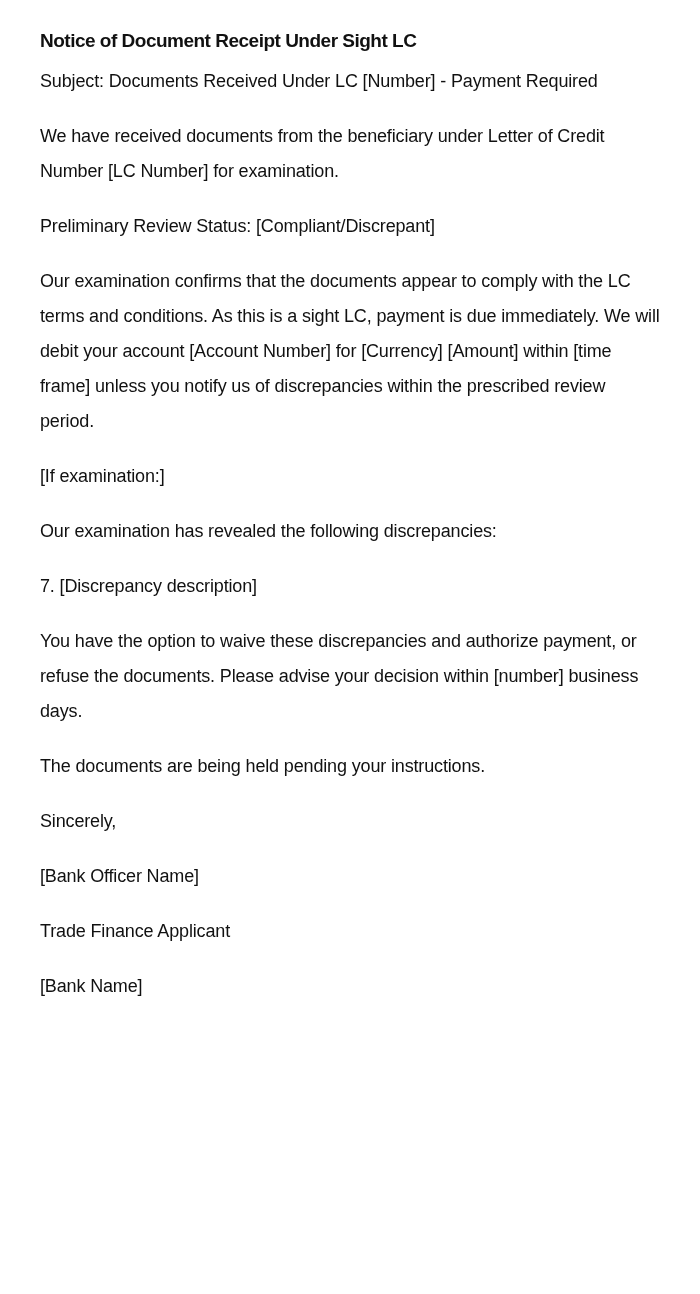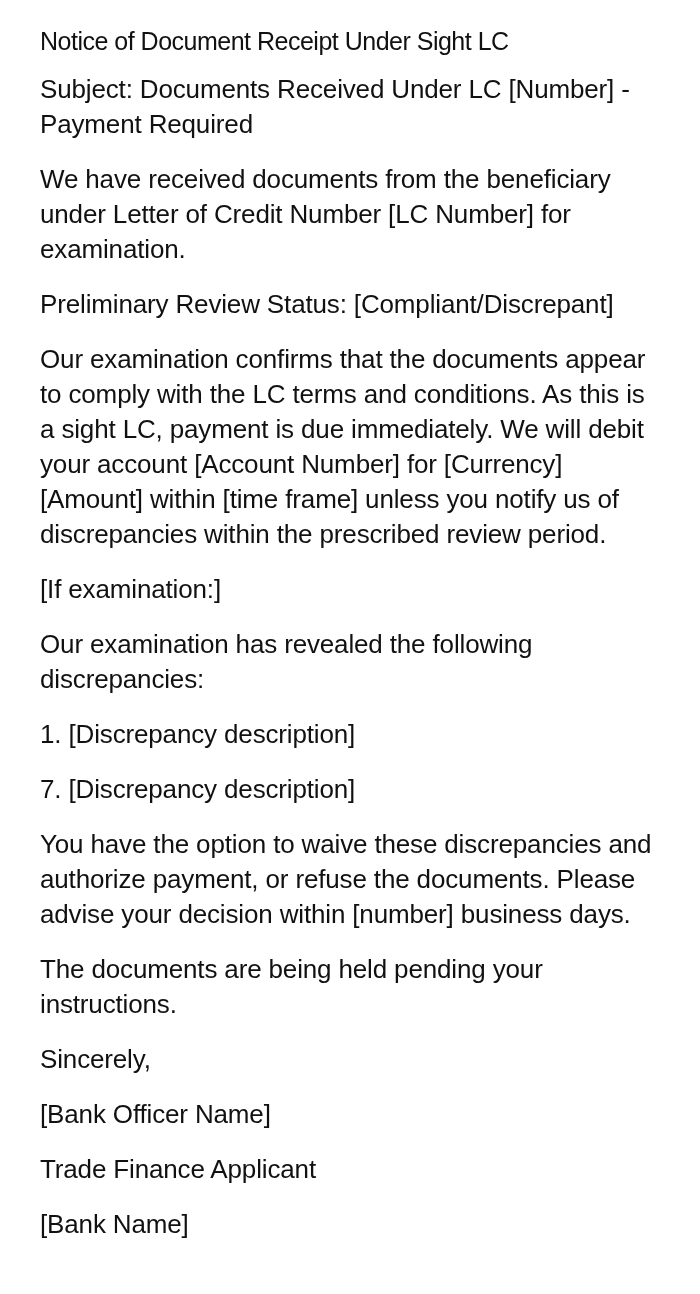--- a/index.html
+++ b/index.html
@@ -3,41 +3,40 @@
 <meta charset="utf-8">
 <style>
   html, body { margin: 0; padding: 0; background: #ffffff; }
   body {
     width: 700px; height: 1294px; overflow: hidden;
     font-family: "Liberation Sans", sans-serif;
     color: #111111;
   }
   .page { padding: 20px 40px 0 40px; }
   .title {
-    font-size: 25px; font-weight: normal; letter-spacing: -0.5px;
+    font-size: 19px; font-weight: bold; letter-spacing: -0.5px;
     margin: 6px 0 2px 0; line-height: 30px;
   }
   .para {
-    font-size: 26px; line-height: 35px;
-    margin: 16px 0 20px 0;
+    font-size: 18px; line-height: 35px;
+    margin: 8px 0 20px 0;
     letter-spacing: -0.15px;
   }
 </style>
 </head>
 <body>
 
 <div class="page">
   <h1 class="title">Notice of Document Receipt Under Sight LC</h1>
   <p class="para">Subject: Documents Received Under LC [Number] - Payment Required</p>
   <p class="para">We have received documents from the beneficiary under Letter of Credit Number [LC Number] for examination.</p>
   <p class="para">Preliminary Review Status: [Compliant/Discrepant]</p>
   <p class="para">Our examination confirms that the documents appear to comply with the LC terms and conditions. As this is a sight LC, payment is due immediately. We will debit your account [Account Number] for [Currency] [Amount] within [time frame] unless you notify us of discrepancies within the prescribed review period.</p>
   <p class="para">[If examination:]</p>
   <p class="para">Our examination has revealed the following discrepancies:</p>
-  <p class="para">1. [Discrepancy description]</p>
   <p class="para">7. [Discrepancy description]</p>
   <p class="para">You have the option to waive these discrepancies and authorize payment, or refuse the documents. Please advise your decision within [number] business days.</p>
   <p class="para">The documents are being held pending your instructions.</p>
   <p class="para">Sincerely,</p>
   <p class="para">[Bank Officer Name]</p>
   <p class="para">Trade Finance Applicant</p>
   <p class="para">[Bank Name]</p>
 </div>
 
 </body></html>

